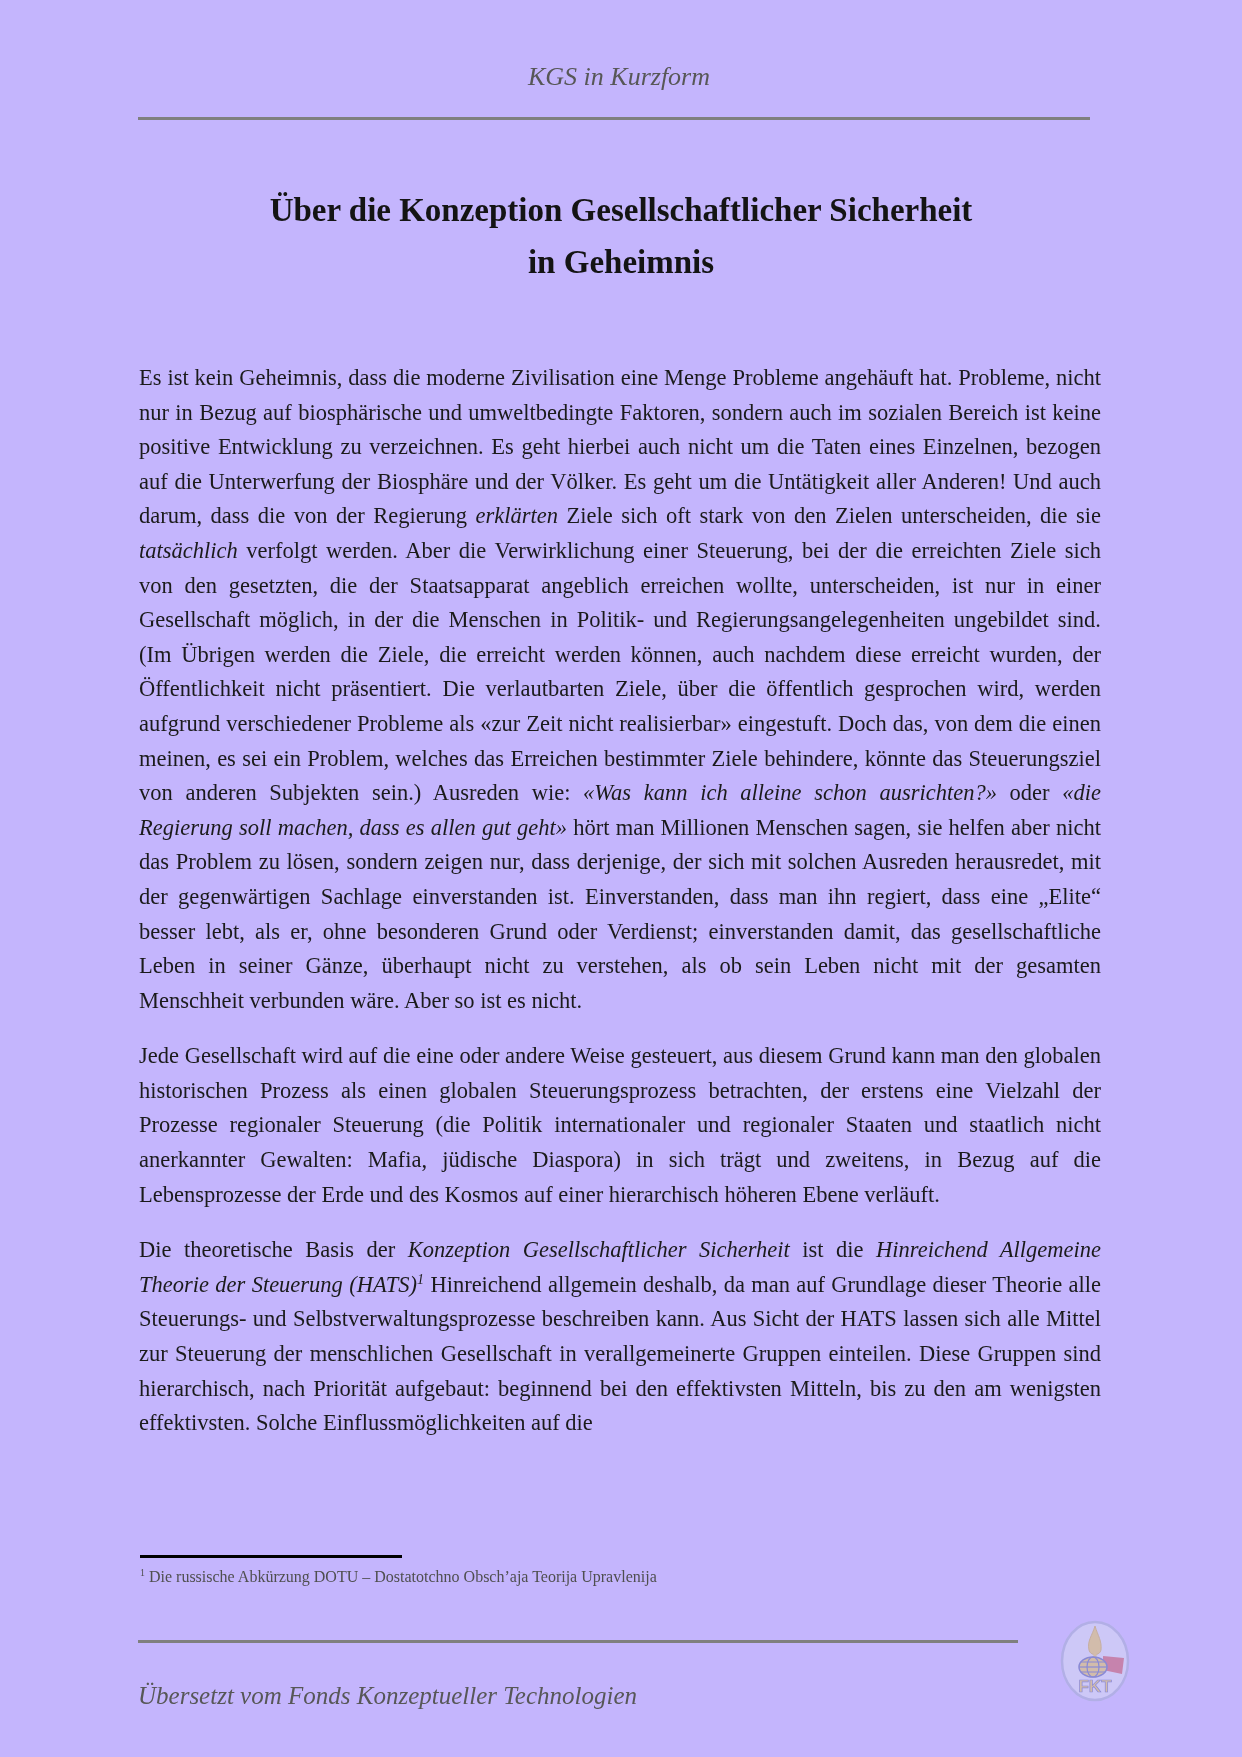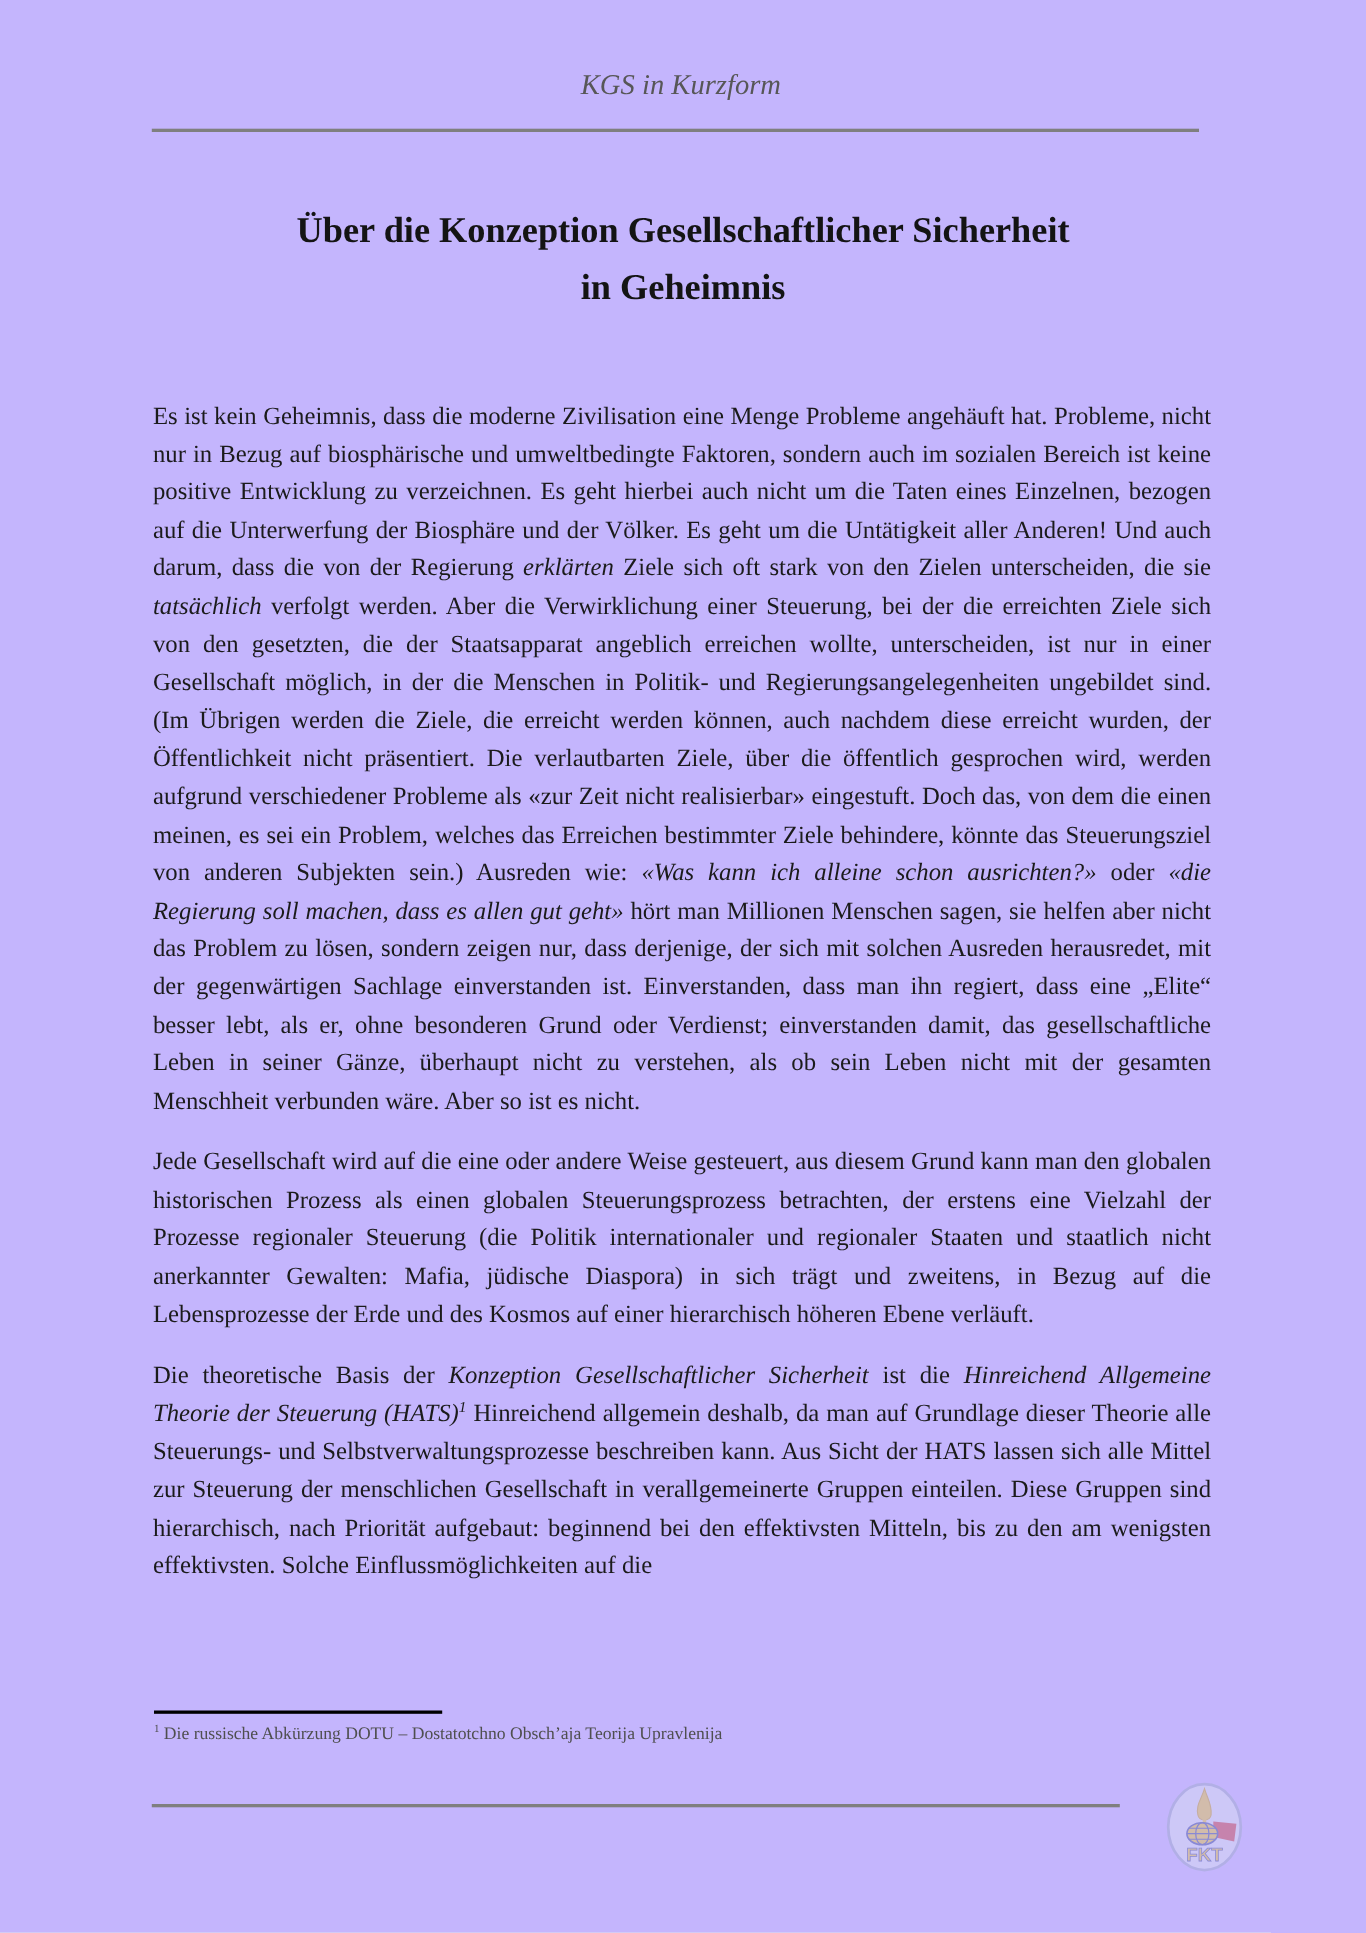--- a/index.html
+++ b/index.html
@@ -103,20 +103,21 @@
       <p class="para"><span>Jede Gesellschaft wird auf die eine oder andere Weise gesteuert, aus diesem Grund kann man den globalen historischen Prozess als einen globalen Steuerungsprozess betrachten, der erstens eine Vielzahl der Prozesse regionaler Steuerung (die Politik internationaler und regionaler Staaten und staatlich nicht anerkannter Gewalten: Mafia, jüdische Diaspora) in sich trägt und zweitens, in Bezug auf die Lebensprozesse der Erde und des Kosmos auf einer hierarchisch höheren Ebene verläuft.</span></p>
       <p class="para"><span>Die theoretische Basis der </span><span class="italic">Konzeption Gesellschaftlicher Sicherheit</span><span> ist die </span><span class="italic">Hinreichend Allgemeine Theorie der Steuerung (HATS)</span><sup class="fn italic">1</sup><span> Hinreichend allgemein deshalb, da man auf Grundlage dieser Theorie alle Steuerungs- und Selbstverwaltungsprozesse beschreiben kann. Aus Sicht der HATS lassen sich alle Mittel zur Steuerung der menschlichen Gesellschaft in verallgemeinerte Gruppen einteilen. Diese Gruppen sind hierarchisch, nach Priorität aufgebaut: beginnend bei den effektivsten Mitteln, bis zu den am wenigsten effektivsten. Solche Einflussmöglichkeiten auf die</span></p>
     </div>
 
   <div class="footnote-rule"></div>
 
   <div class="footnote"><sup class="fn">1</sup><span> Die russische Abkürzung DOTU – Dostatotchno Obsch’aja Teorija Upravlenija</span></div>
 
   <div class="footer-rule"></div>
 
+  <div class="footer-left">Übersetzt vom Fonds Konzeptueller Technologien</div>
 
 
   <div class="logo">
     <svg viewBox="0 0 70 82" xmlns="http://www.w3.org/2000/svg">
       <ellipse cx="35" cy="41" rx="33" ry="39" fill="#dbe3f1" stroke="#9aa8c8" stroke-width="2.5"></ellipse>
       <path d="M35 6 C32 16 27 21 29 30 C30 36 40 36 41 30 C42 21 38 16 35 6 Z" fill="#e6c63c" stroke="#c7a525" stroke-width="1"></path>
       <rect x="33.4" y="30" width="3.2" height="8" fill="#e6c63c"></rect>
       <polygon points="43,36 64,38 62,54 43,50" fill="#c94040"></polygon>
       <ellipse cx="33" cy="47" rx="14" ry="10" fill="#e6c63c" stroke="#3a4fa0" stroke-width="1.5"></ellipse>
       <ellipse cx="33" cy="47" rx="6" ry="10" fill="none" stroke="#3a4fa0" stroke-width="1.2"></ellipse>

